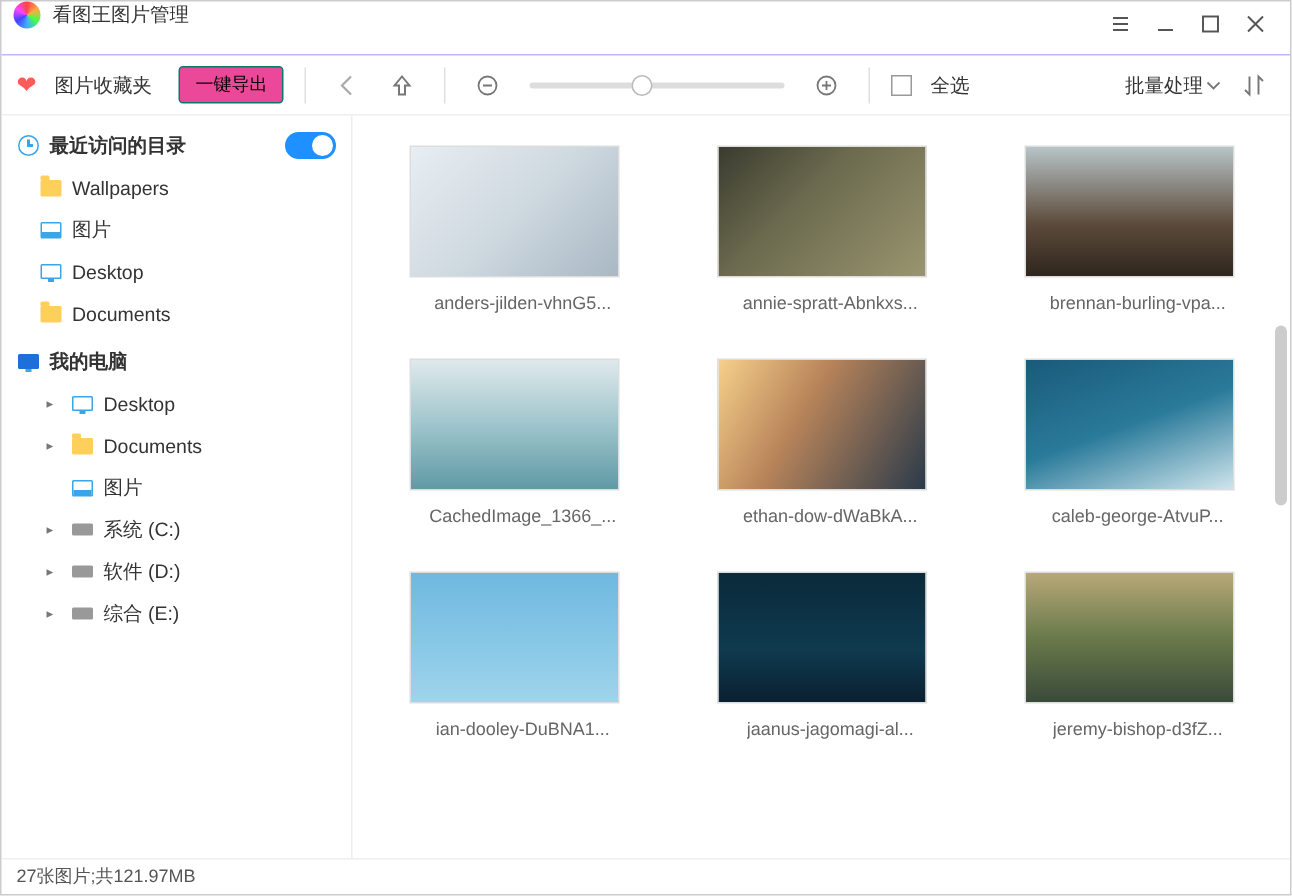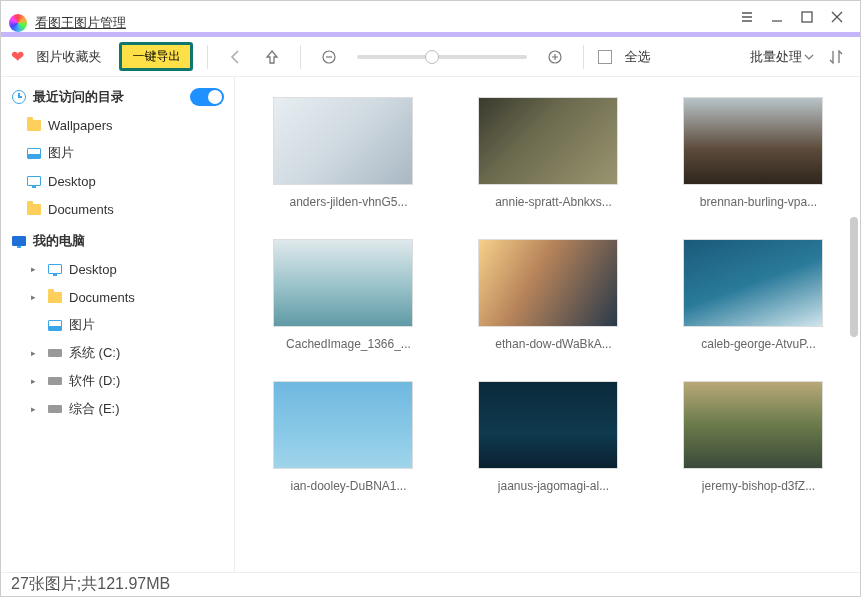--- a/index.html
+++ b/index.html
@@ -1,29 +1,29 @@
 <!DOCTYPE html>
 <html><head>
 <meta charset="utf-8">
 <style>
 * { box-sizing: border-box; margin: 0; padding: 0; }
 body { font-family: "Microsoft YaHei", sans-serif; font-size: 13px; color: #333; background: #fff; }
 .window { width: 861px; height: 597px; border: 1px solid #ccc; display: flex; flex-direction: column; background: #fff; position: relative; }
 
-.titlebar { height: 36px; display: flex; align-items: flex-end; padding: 0 8px; border-bottom: 5px solid #c4b5fd; text-decoration: underline; }
+.titlebar { height: 36px; display: flex; align-items: flex-start; padding: 0 8px; border-bottom: 1px solid #c4b5fd; }
 .titlebar .app-icon { width: 18px; height: 18px; border-radius: 50%; background: conic-gradient(#f44,#fa4,#4f4,#4af,#44f,#f4f,#f44); margin-right: 8px; }
 .titlebar .title { flex: 0 0 auto; }
 .titlebar .spacer { flex: 1; }
 .titlebar .win-btn { width: 30px; height: 30px; display: flex; align-items: center; justify-content: center; color: #555; cursor: pointer; }
 .titlebar .win-btn svg { width: 14px; height: 14px; }
 
 .toolbar { height: 40px; display: flex; align-items: center; padding: 0 10px; border-bottom: 1px solid #eee; gap: 8px; }
 .heart { color: #ff5a5a; font-size: 16px; margin-right: 4px; }
 .fav-label { margin-right: 10px; }
-.export-btn { background: #fde047; border: 3px solid #0f766e; border-radius: 3px; padding: 3px 10px; cursor: pointer; font-size: 12px; }
+.export-btn { background: #ec4899; border: 1px solid #0f766e; border-radius: 3px; padding: 3px 10px; cursor: pointer; font-size: 12px; }
 .divider { width: 1px; height: 24px; background: #e0e0e0; margin: 0 6px; }
 .tbtn { width: 28px; height: 28px; display: flex; align-items: center; justify-content: center; cursor: pointer; color: #777; border-radius: 3px; }
 .tbtn svg { width: 16px; height: 16px; }
 .zoom-track { width: 170px; height: 4px; background: #ddd; border-radius: 2px; position: relative; margin: 0 6px; }
 .zoom-thumb { position: absolute; top: -5px; left: 40%; width: 14px; height: 14px; background: #fff; border: 1px solid #bbb; border-radius: 50%; }
 .checkbox { width: 14px; height: 14px; border: 1px solid #999; margin-right: 4px; }
 .toolbar .grow { flex: 1; }
 
 .body { flex: 1; display: flex; overflow: hidden; }
 .sidebar { width: 234px; border-right: 1px solid #eee; overflow-y: auto; padding-top: 6px; }
@@ -45,21 +45,21 @@
 .toggle { width: 34px; height: 18px; background: #1e90ff; border-radius: 9px; position: relative; margin-left: auto; }
 .toggle::after { content: ''; position: absolute; right: 2px; top: 2px; width: 14px; height: 14px; background: #fff; border-radius: 50%; }
 
 .content { flex: 1; overflow-y: auto; padding: 20px 20px 0 20px; position: relative; }
 .grid { display: grid; grid-template-columns: repeat(3, 1fr); gap: 30px 30px; }
 .thumb { display: flex; flex-direction: column; align-items: center; gap: 10px; }
 .thumb-img { width: 140px; height: 88px; border: 1px solid #ddd; }
 .thumb-label { color: #666; font-size: 12px; max-width: 150px; overflow: hidden; text-overflow: ellipsis; white-space: nowrap; text-align: center; margin-left: 12px; }
 .scrollbar-stub { position: absolute; right: 2px; top: 140px; width: 8px; height: 120px; background: #ccc; border-radius: 4px; }
 
-.statusbar { height: 24px; border-top: 1px solid #eee; display: flex; align-items: center; padding: 0 10px; font-size: 16px; color: #555; }
+.statusbar { height: 24px; border-top: 1px solid #eee; display: flex; align-items: center; padding: 0 10px; font-size: 12px; color: #555; }
 .batch { display:flex; align-items:center; gap:2px; cursor:pointer;text-align:right; }
 </style>
 </head>
 <body>
 
 <div class="window">
 
   <div class="titlebar">
     <div class="app-icon"></div>
     <div class="title">看图王图片管理</div>

